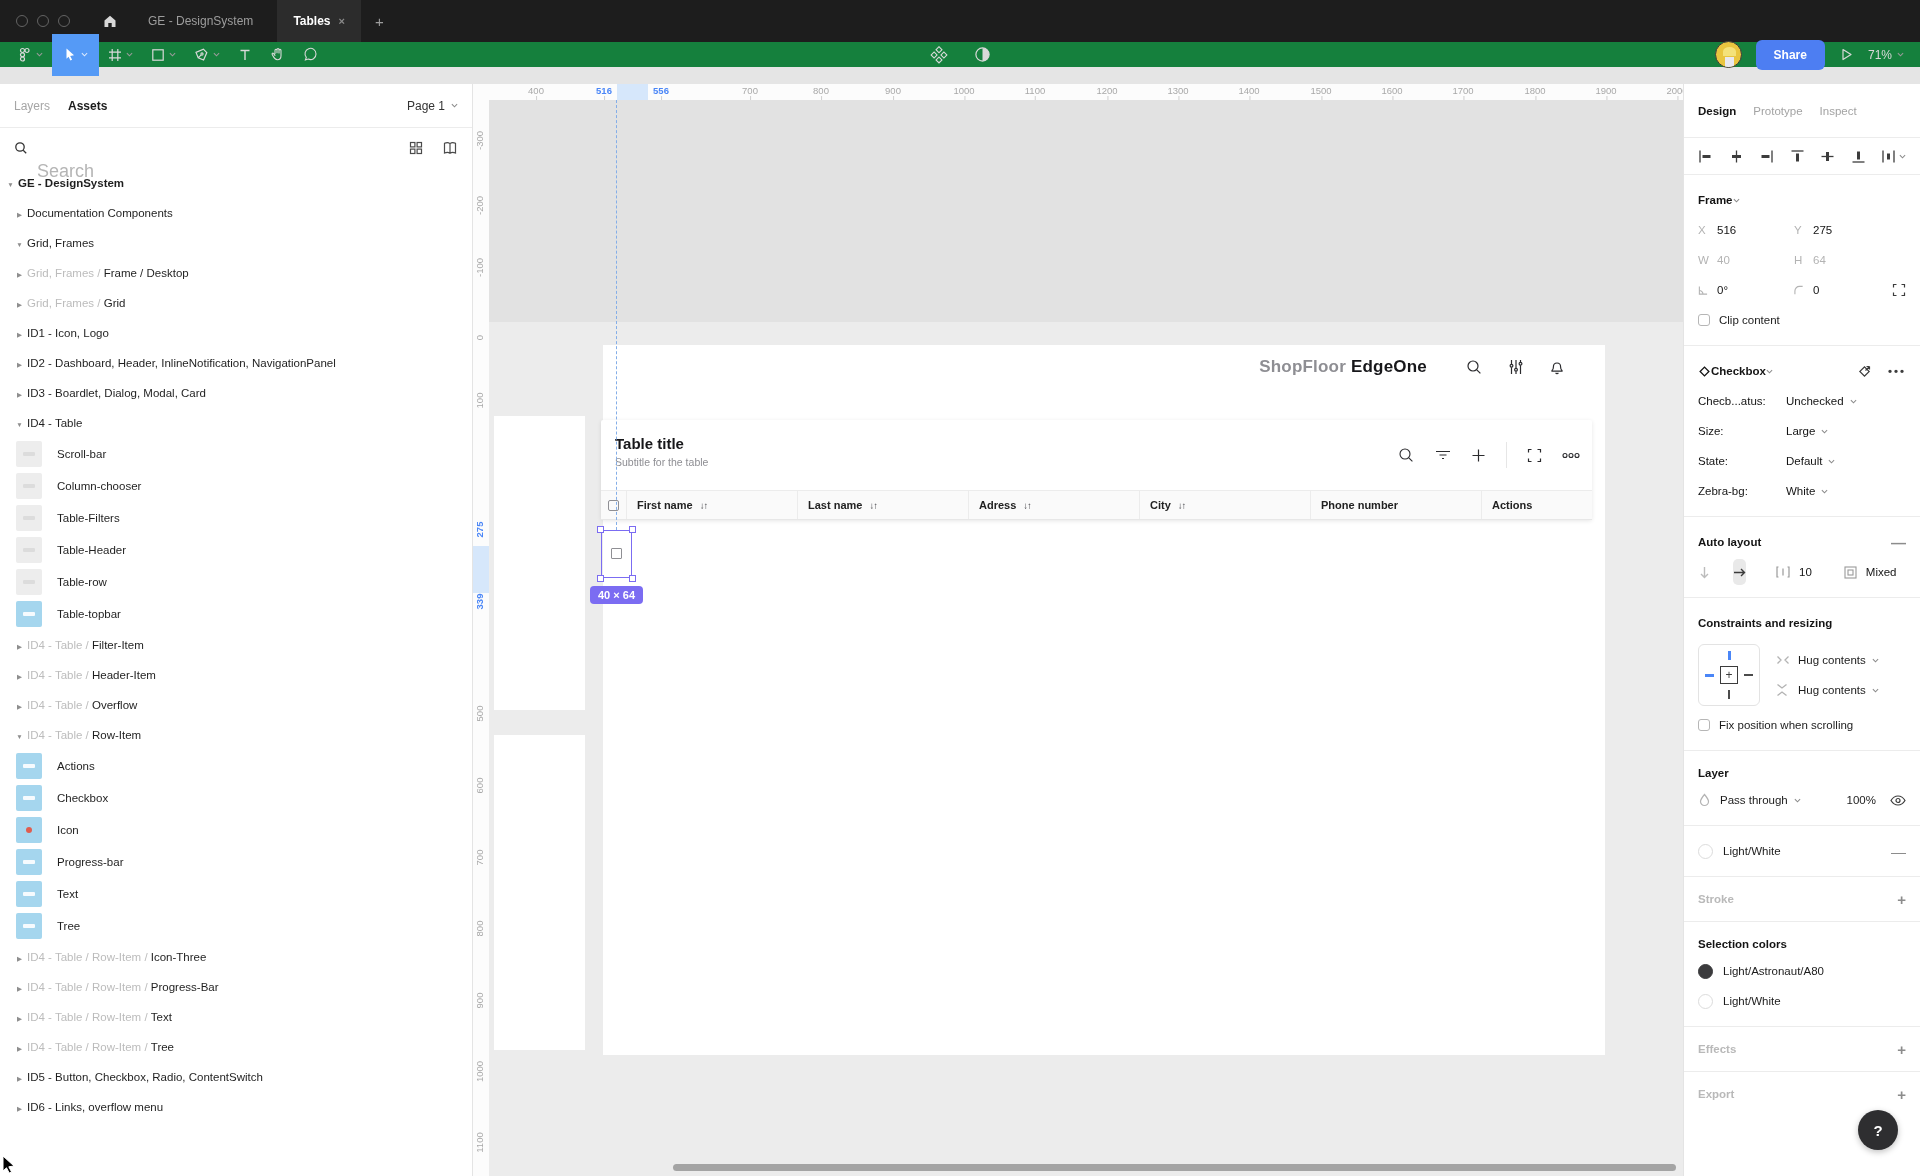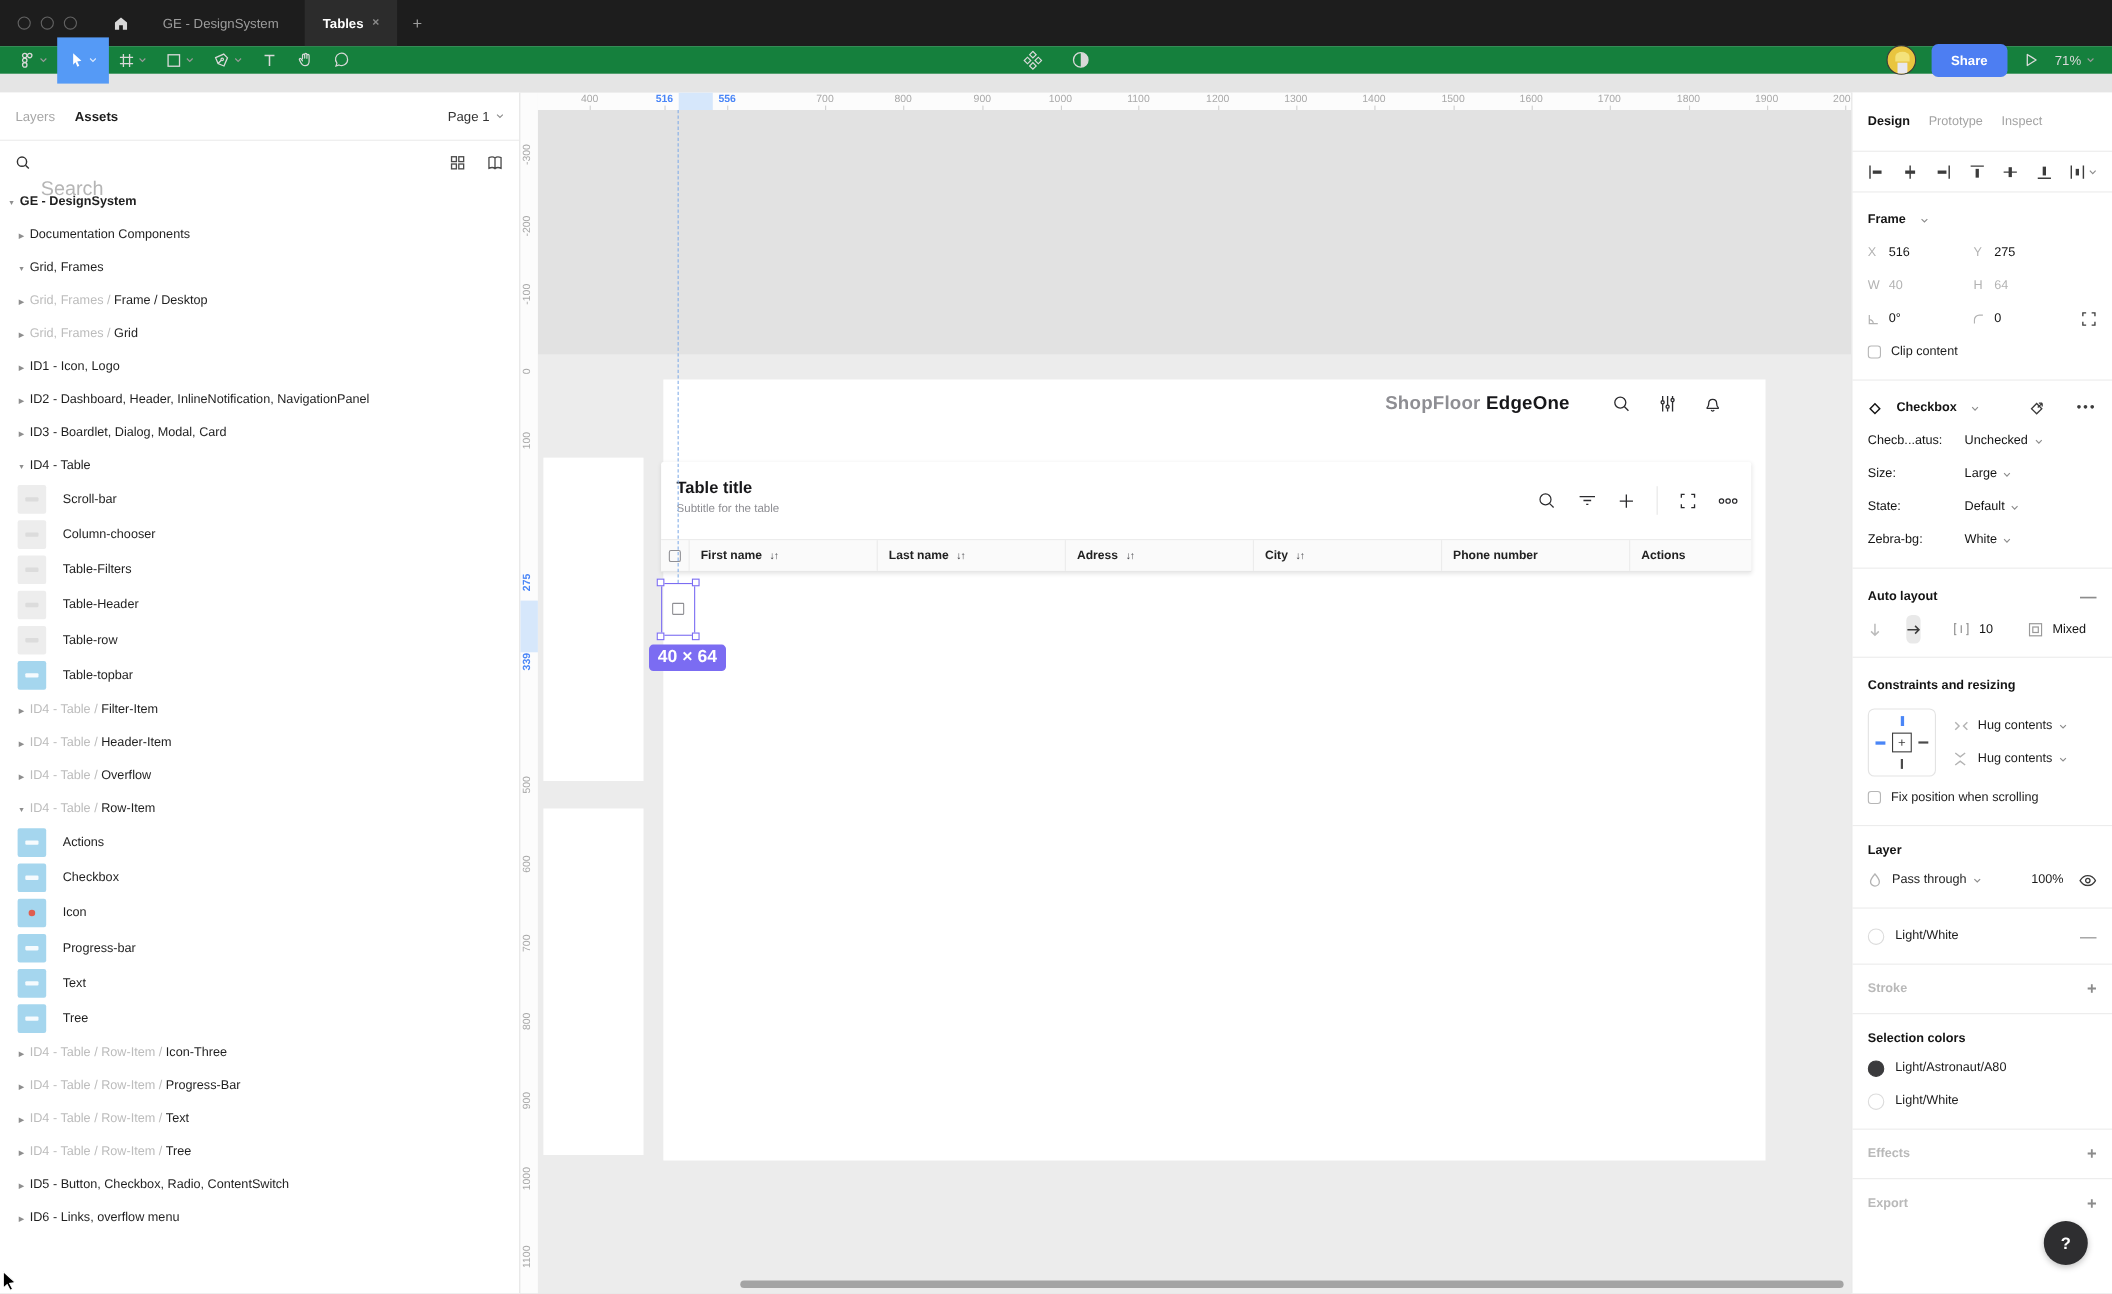--- a/index.html
+++ b/index.html
@@ -99,31 +99,31 @@
   .th[data-cb="1"] .th-cb { display:block; }
   .th-sort { display:none; font-size:9.5px; color:#45454a; letter-spacing:-1px; }
   .th[data-sort="1"] .th-sort { display:inline; }
 
   .guide-v { position:absolute; left:143px; top:16px; height:430px; border-left:1px dashed #84aee8; }
   #sel-box { position:absolute; left:128px; top:446px; width:31px; height:48px; border:1.5px solid #7b6cf2; background:transparent; }
   .handle { position:absolute; width:7px; height:7px; background:#fff; border:1.5px solid #7b6cf2; }
   .h-tl { left:-5px; top:-5px; } .h-tr { right:-5px; top:-5px; }
   .h-bl { left:-5px; bottom:-5px; } .h-br { right:-5px; bottom:-5px; }
   .sel-cb { position:absolute; left:9px; top:17px; width:11px; height:11px; border:1.5px solid #8f8f94; border-radius:1px; background:#fff; }
-  #size-pill { position:absolute; left:117px; top:502px; background:#7b6cf2; color:#fff; font-size:16px; font-weight:600; padding:3px 8px; border-radius:4px; }
+  #size-pill { position:absolute; left:117px; top:502px; background:#7b6cf2; color:#fff; font-size:11px; font-weight:600; padding:3px 8px; border-radius:4px; }
   #hscroll { position:absolute; left:200px; bottom:5px; width:1003px; height:7px; border-radius:4px; background:#a4a4a4; }
 
   
   #rightbar { position:absolute; right:0; top:84px; width:237px; bottom:0; background:#fff; border-left:1px solid #e4e4e4; font-size:11.5px; }
   .rb-sec { padding:0 14px; border-bottom:1px solid #ececec; }
   .rb-tabs { height:54px; display:flex; align-items:center; gap:17px; }
   .rb-tab { color:#a3a3a3; }
   .rb-tab.active { color:#141414; font-weight:700; }
   .align-row { height:37px; display:flex; align-items:center; justify-content:space-between; color:#3c3c3c; }
-  .sec-title { font-weight:700; color:#141414; display:flex; align-items:center; gap:13px; }
+  .sec-title { font-weight:700; color:#141414; display:flex; align-items:center; gap:0; }
   .sec-title.dim { color:#b9b9b9; }
   .row { display:flex; align-items:center; height:30px; }
   .pad-v { padding-top:10px; padding-bottom:10px; }
   .cell { width:96px; display:flex; align-items:center; gap:9px; }
   .cell .k { color:#b3b3b3; width:10px; }
   .cell .v { color:#141414; }
   .cell .v.dim { color:#b3b3b3; }
   .mini-cb { width:12px; height:12px; border:1.3px solid #b6b6b6; border-radius:3px; margin-right:9px; flex:none; }
   .chev-g path { stroke:#8c8c8c; }
   .prop-label { width:88px; color:#141414; }

